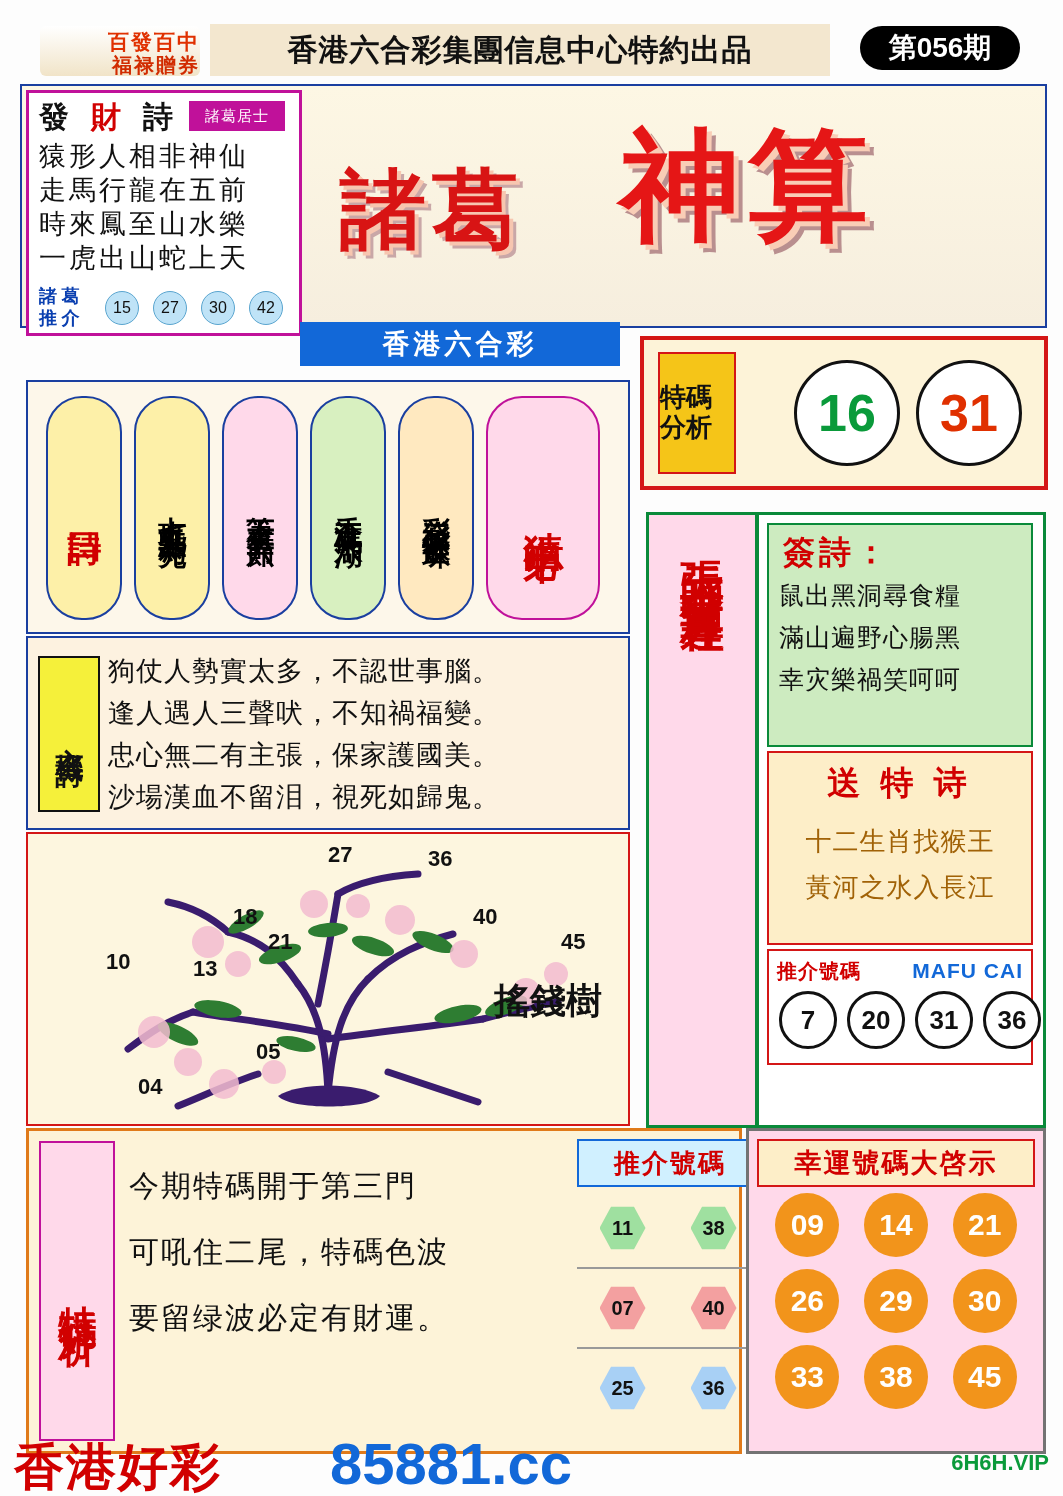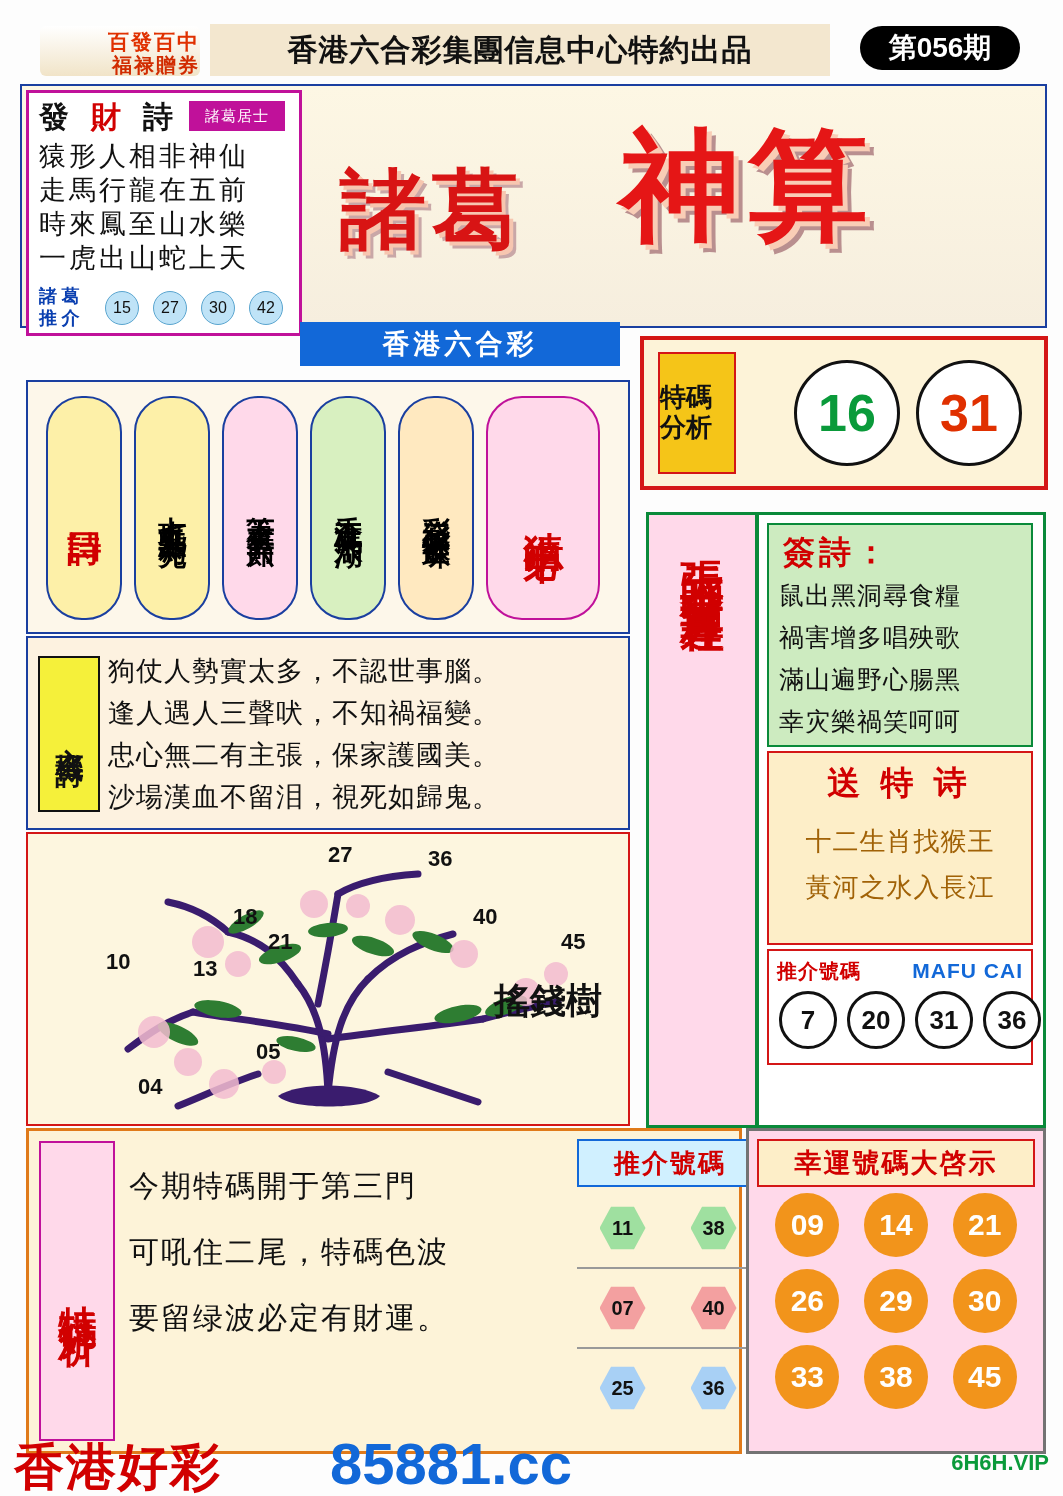--- a/index.html
+++ b/index.html
@@ -344,21 +344,20 @@
 
   <div class="zts">
     <span>張天師十二生肖算運程</span>
   </div>
 
   <div class="rightcol">
     <div class="qianshi">
       <div class="qs-title">簽詩：</div>
       <div class="qs-lines">
         <div>鼠出黑洞尋食糧</div>
-        <div>禍害增多唱殃歌</div>
         <div>滿山遍野心腸黑</div>
         <div>幸灾樂禍笑呵呵</div>
       </div>
     </div>
     <div class="songte">
       <div class="st-title">送 特 诗</div>
       <div class="st-lines">
         <div>十二生肖找猴王</div>
         <div>黃河之水入長江</div>
       </div>

